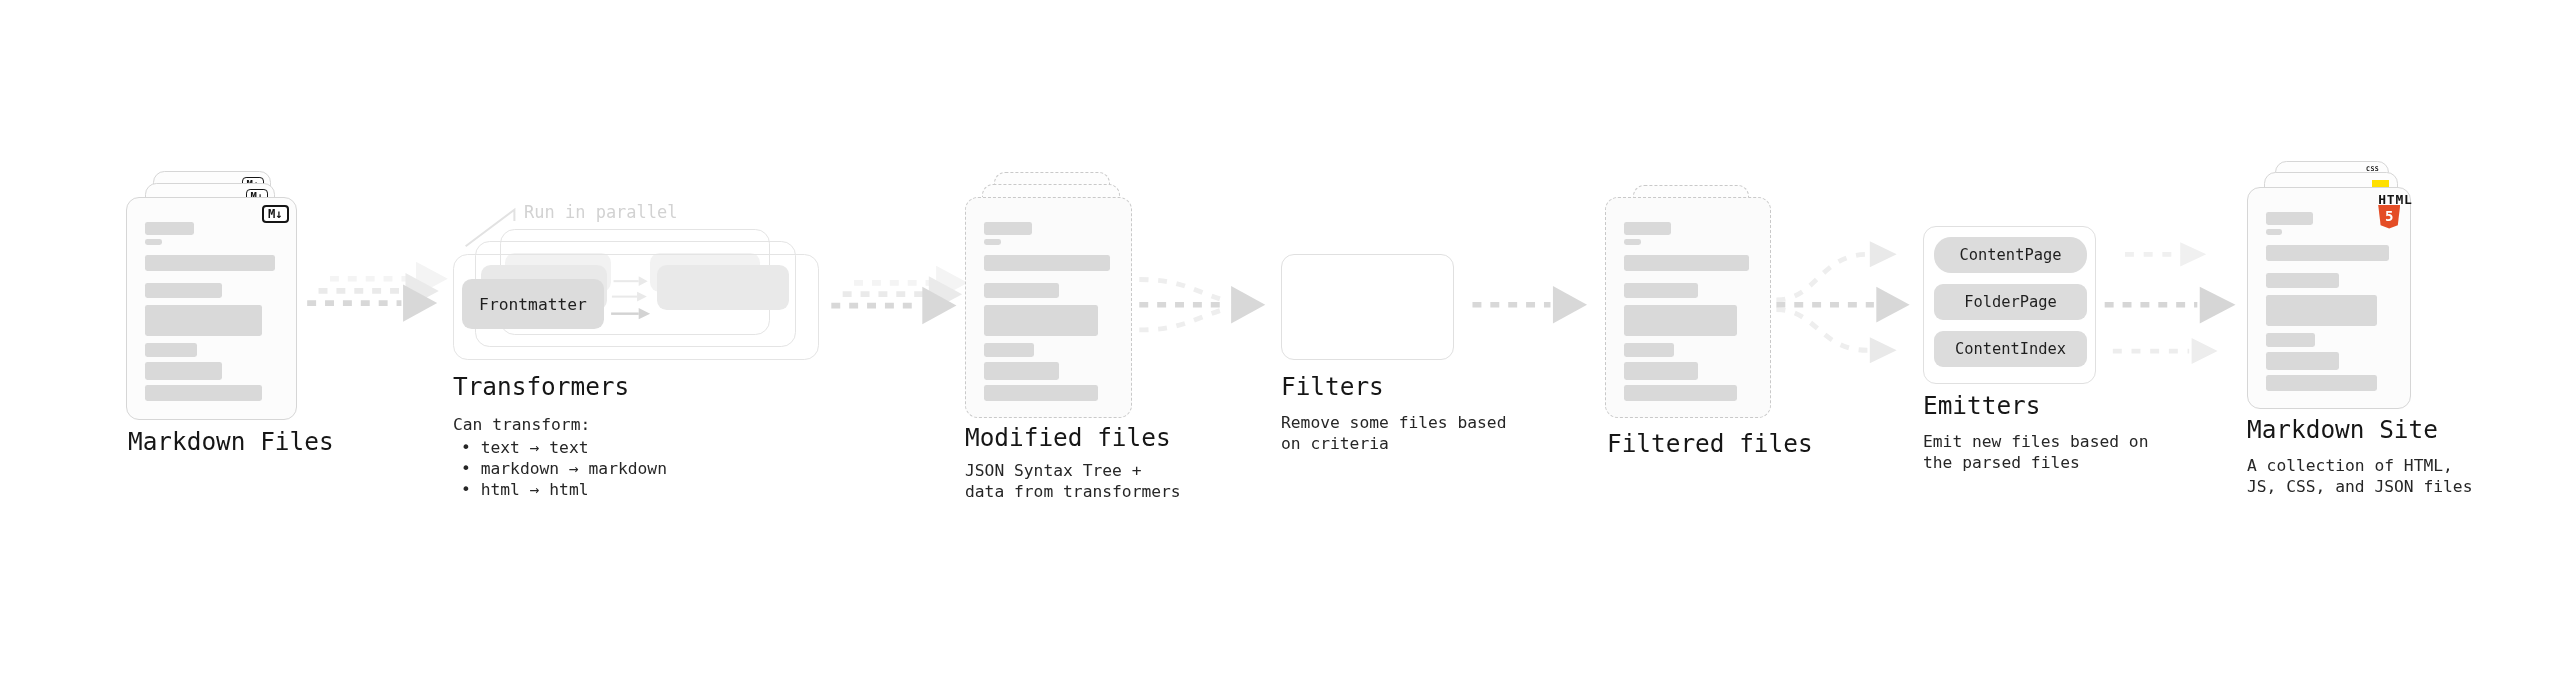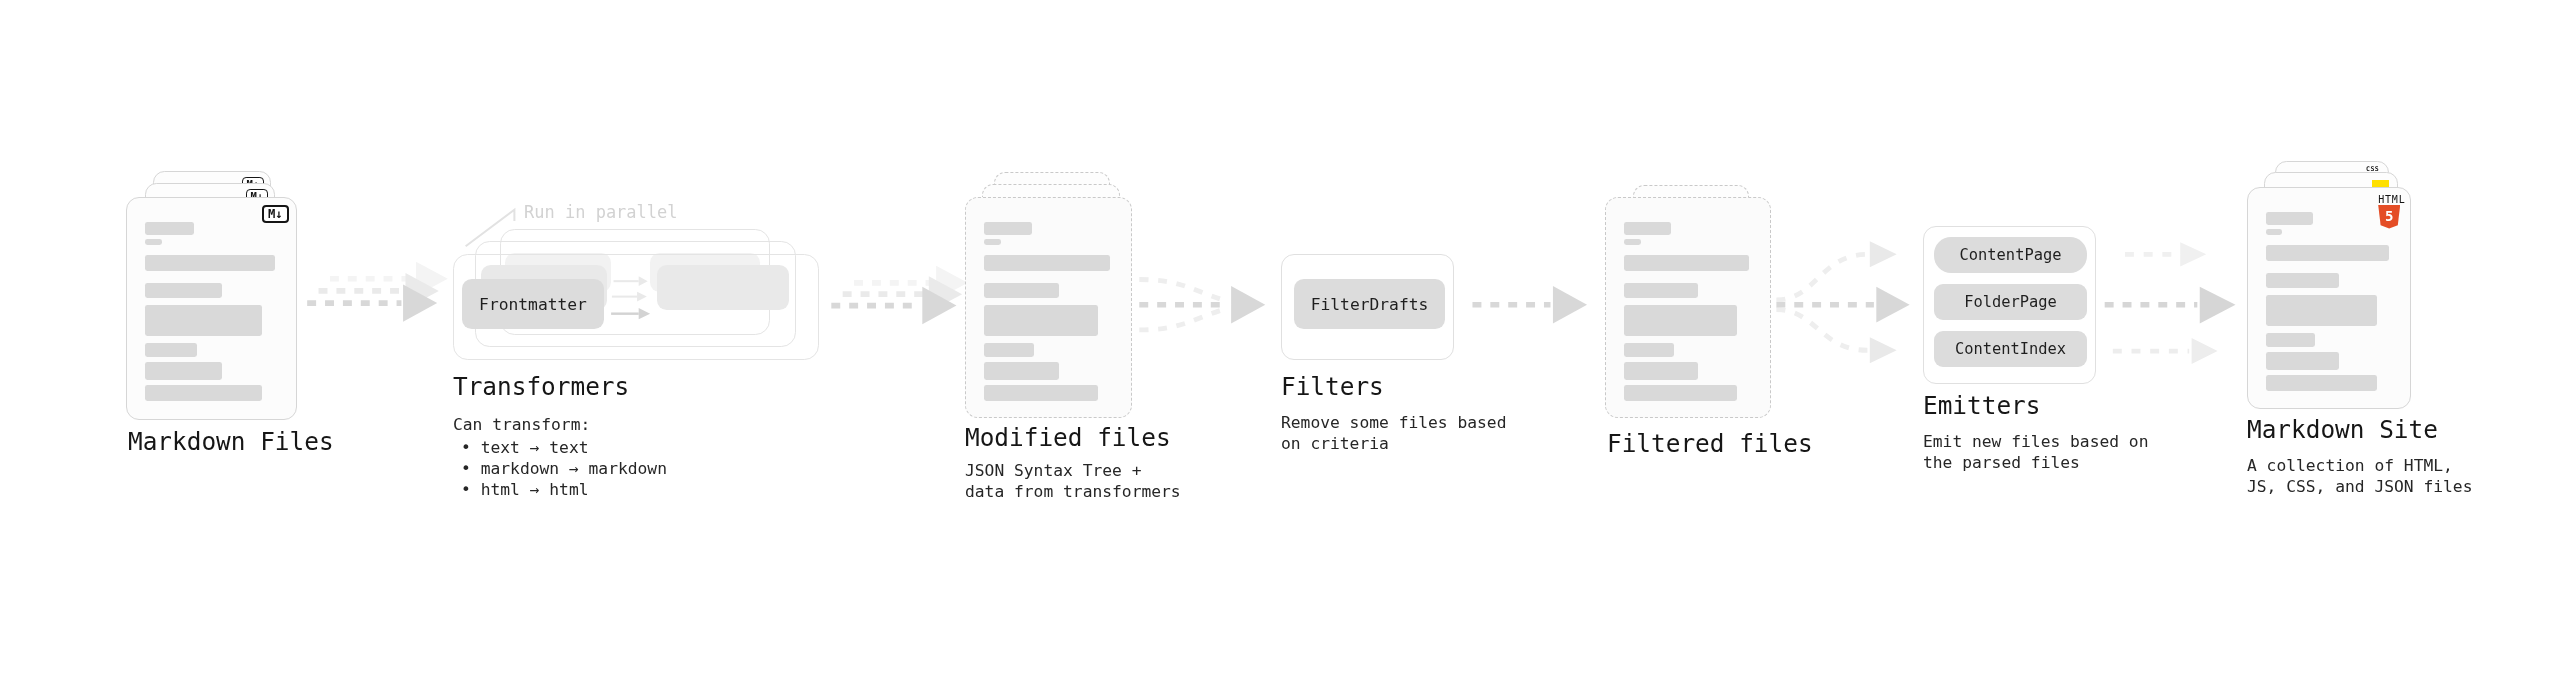--- a/index.html
+++ b/index.html
@@ -64,21 +64,21 @@
   .caption .line{white-space:nowrap}
   .caption .indent{margin-left:8.1px}
   .note-label{position:absolute;font-size:17px;color:var(--note);white-space:nowrap}
 
   
   .css-badge{position:absolute;right:7.3px;top:4.1px;width:16.3px;text-align:center}
   .css-badge .txt{font-size:6.5px;font-weight:bold;color:#141414;line-height:6.5px;letter-spacing:0.4px}
   .css-badge .bluebar{height:3.3px;background:var(--css-blue);margin-top:0.8px;border-radius:0.8px}
   .js-badge{position:absolute;right:8.1px;top:6.5px;width:17px;height:10.6px;background:var(--js-yellow)}
   .html5-logo{position:absolute;right:9.8px;top:8.1px;width:22px;text-align:center}
-  .html5-logo .txt{font-size:10px;font-weight:normal;color:#141414;line-height:8.1px;letter-spacing:0.8px}
+  .html5-logo .txt{font-size:13px;font-weight:bold;color:#141414;line-height:8.1px;letter-spacing:0.8px}
   .html5-logo .shield{width:22px;height:23.6px;margin-top:0.8px;background:var(--html-orange);
     clip-path:polygon(0 0,100% 0,89% 86%,50% 100%,11% 86%);
     color:#fff;font-size:14px;font-weight:bold;line-height:22px;text-align:center}
 </style>
 </head>
 <body>
 
 <div id="canvas">
 
   <svg class="connectors" width="2576" height="681" viewBox="0 0 3170 838">
@@ -202,21 +202,20 @@
     </div>
     <div class="title" style="left:965px;top:426px">Modified files</div>
     <div class="caption" style="left:965px;top:460px">
       <div class="line">JSON Syntax Tree +</div>
       <div class="line">data from transformers</div>
     </div>
   </div>
 
   <div class="stage">
     <div class="wbox" style="left:1281px;top:254px;width:173px;height:106px"></div>
-    <div class="pill" style="left:1294px;top:279px;width:151px;height:50px">FilterDrafts</div>
     <div class="title" style="left:1281px;top:375px">Filters</div>
     <div class="caption" style="left:1281px;top:412px">
       <div class="line">Remove some files based</div>
       <div class="line">on criteria</div>
     </div>
   </div>
 
   <div class="stage">
     <div class="doc dash backcard" style="left:1633px;top:185px;width:116px;height:65px"></div>
     <div class="doc dash" style="left:1605px;top:197px;width:166px;height:221px">

